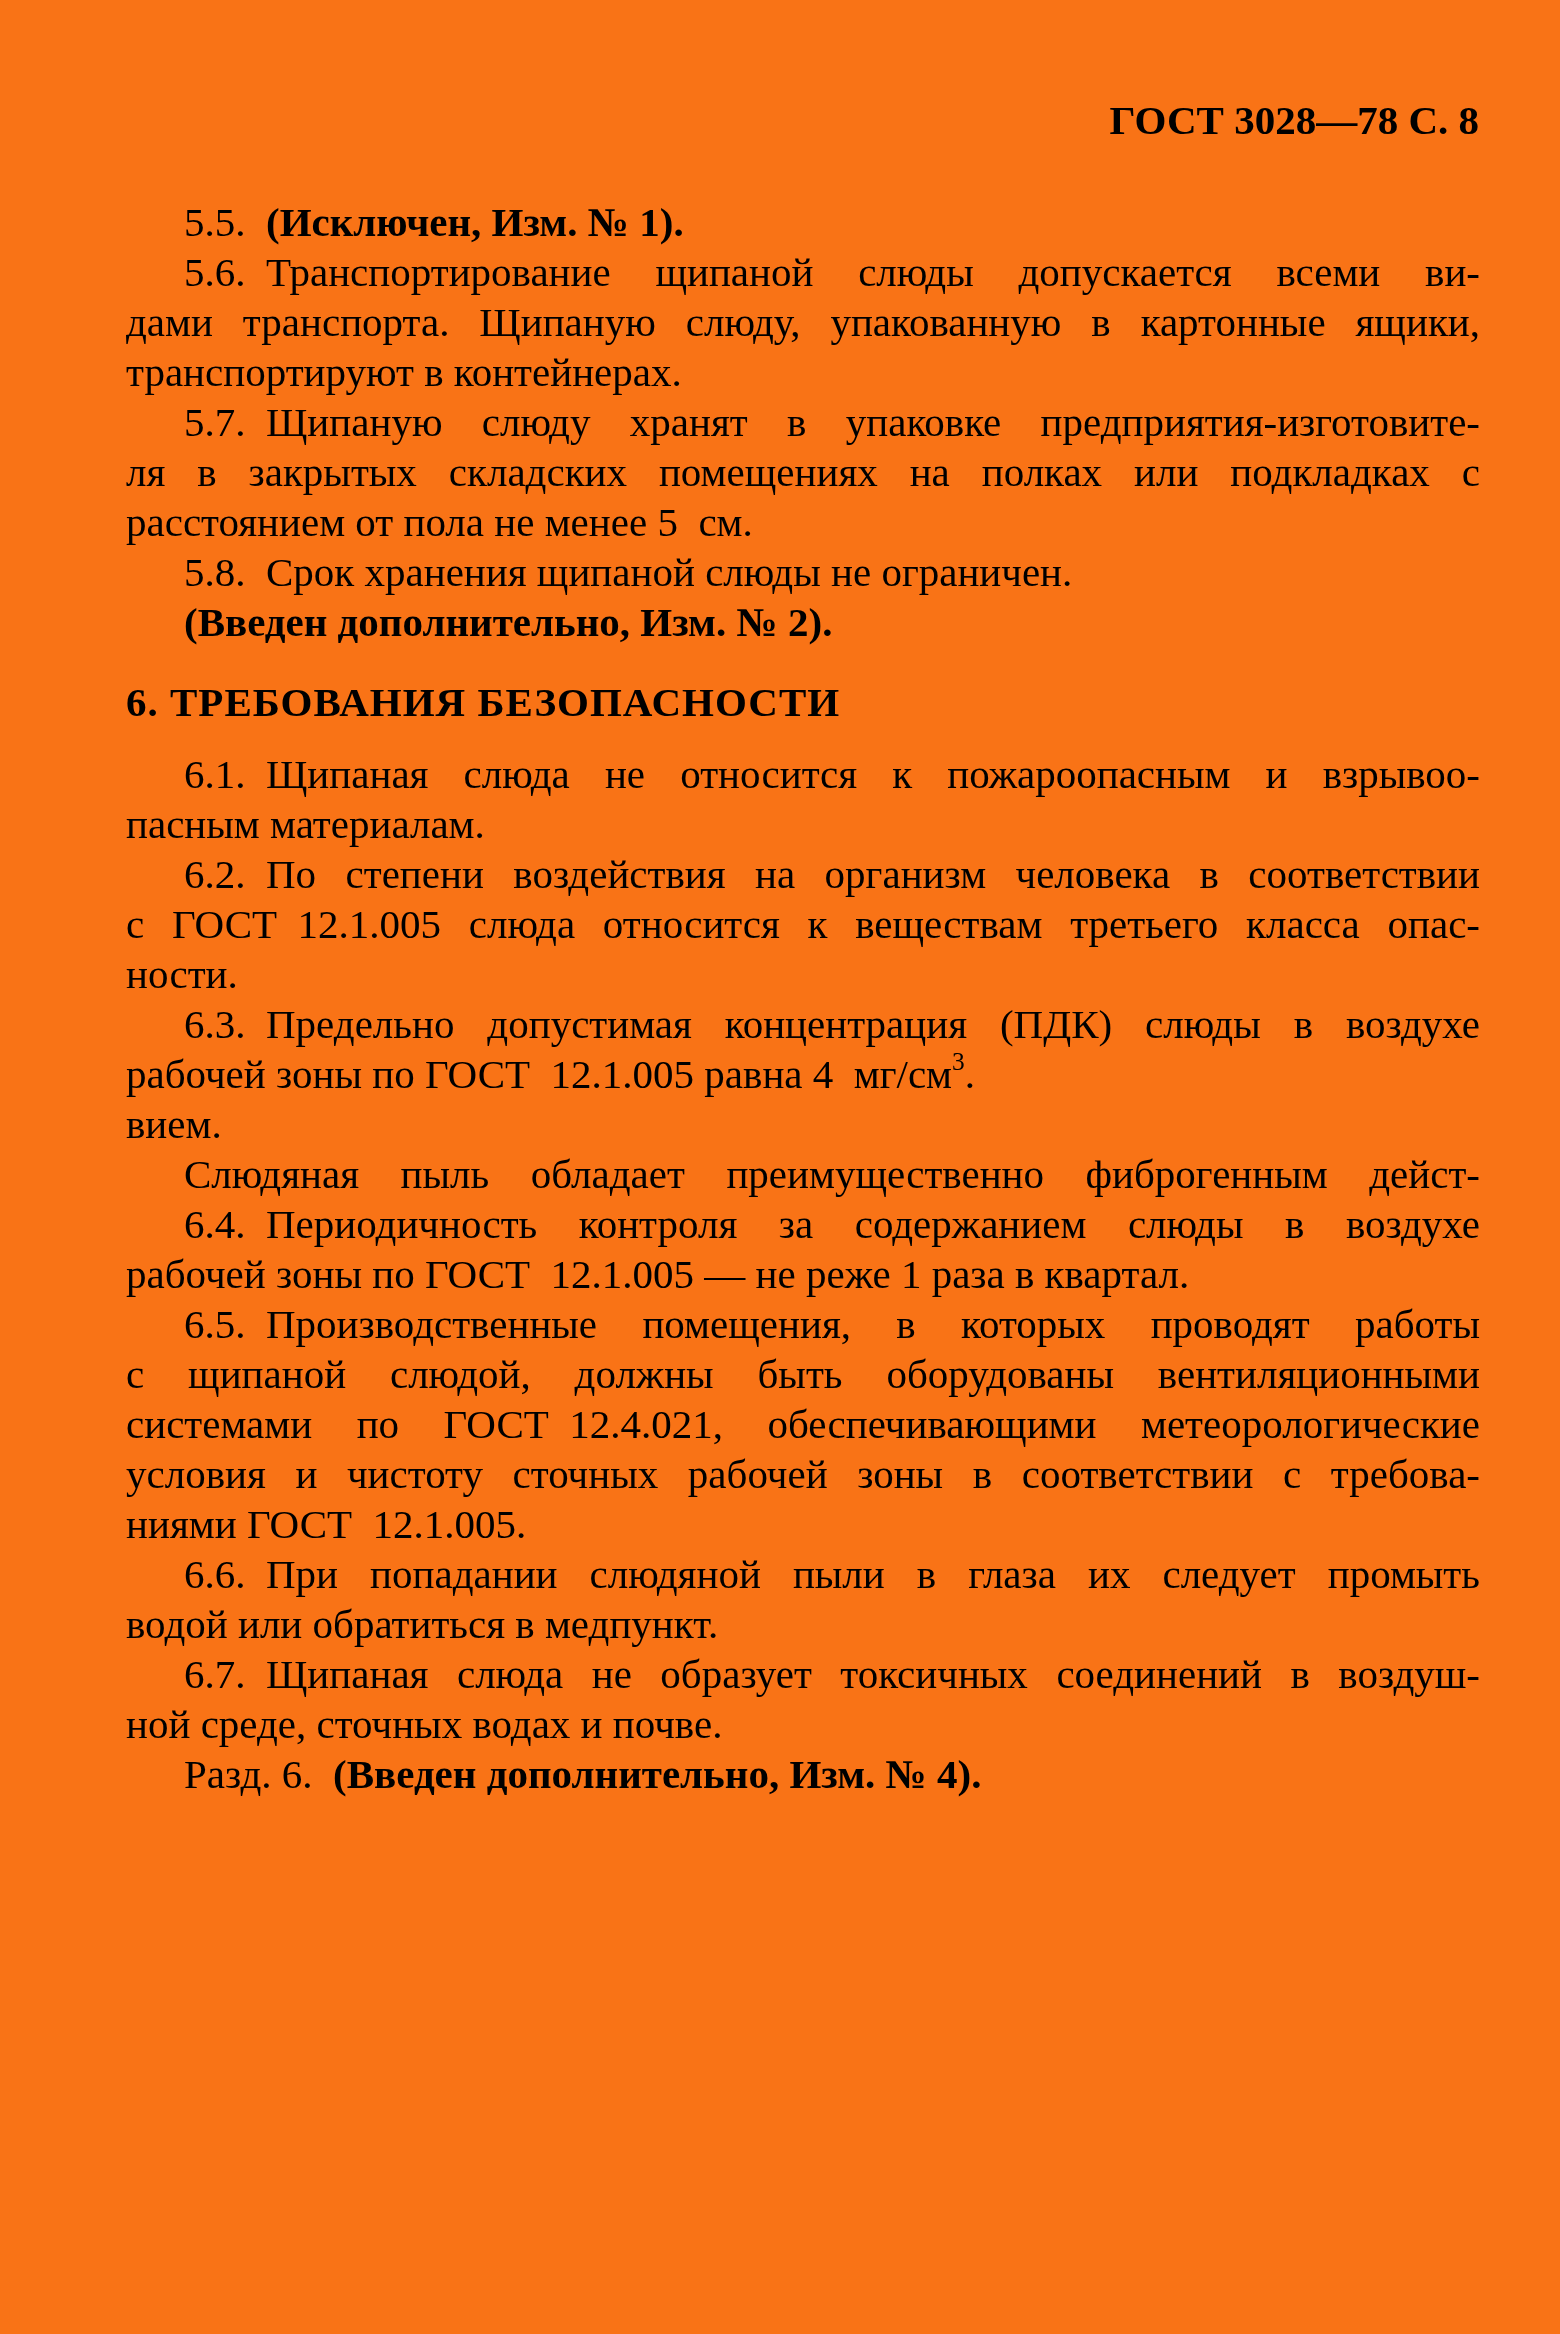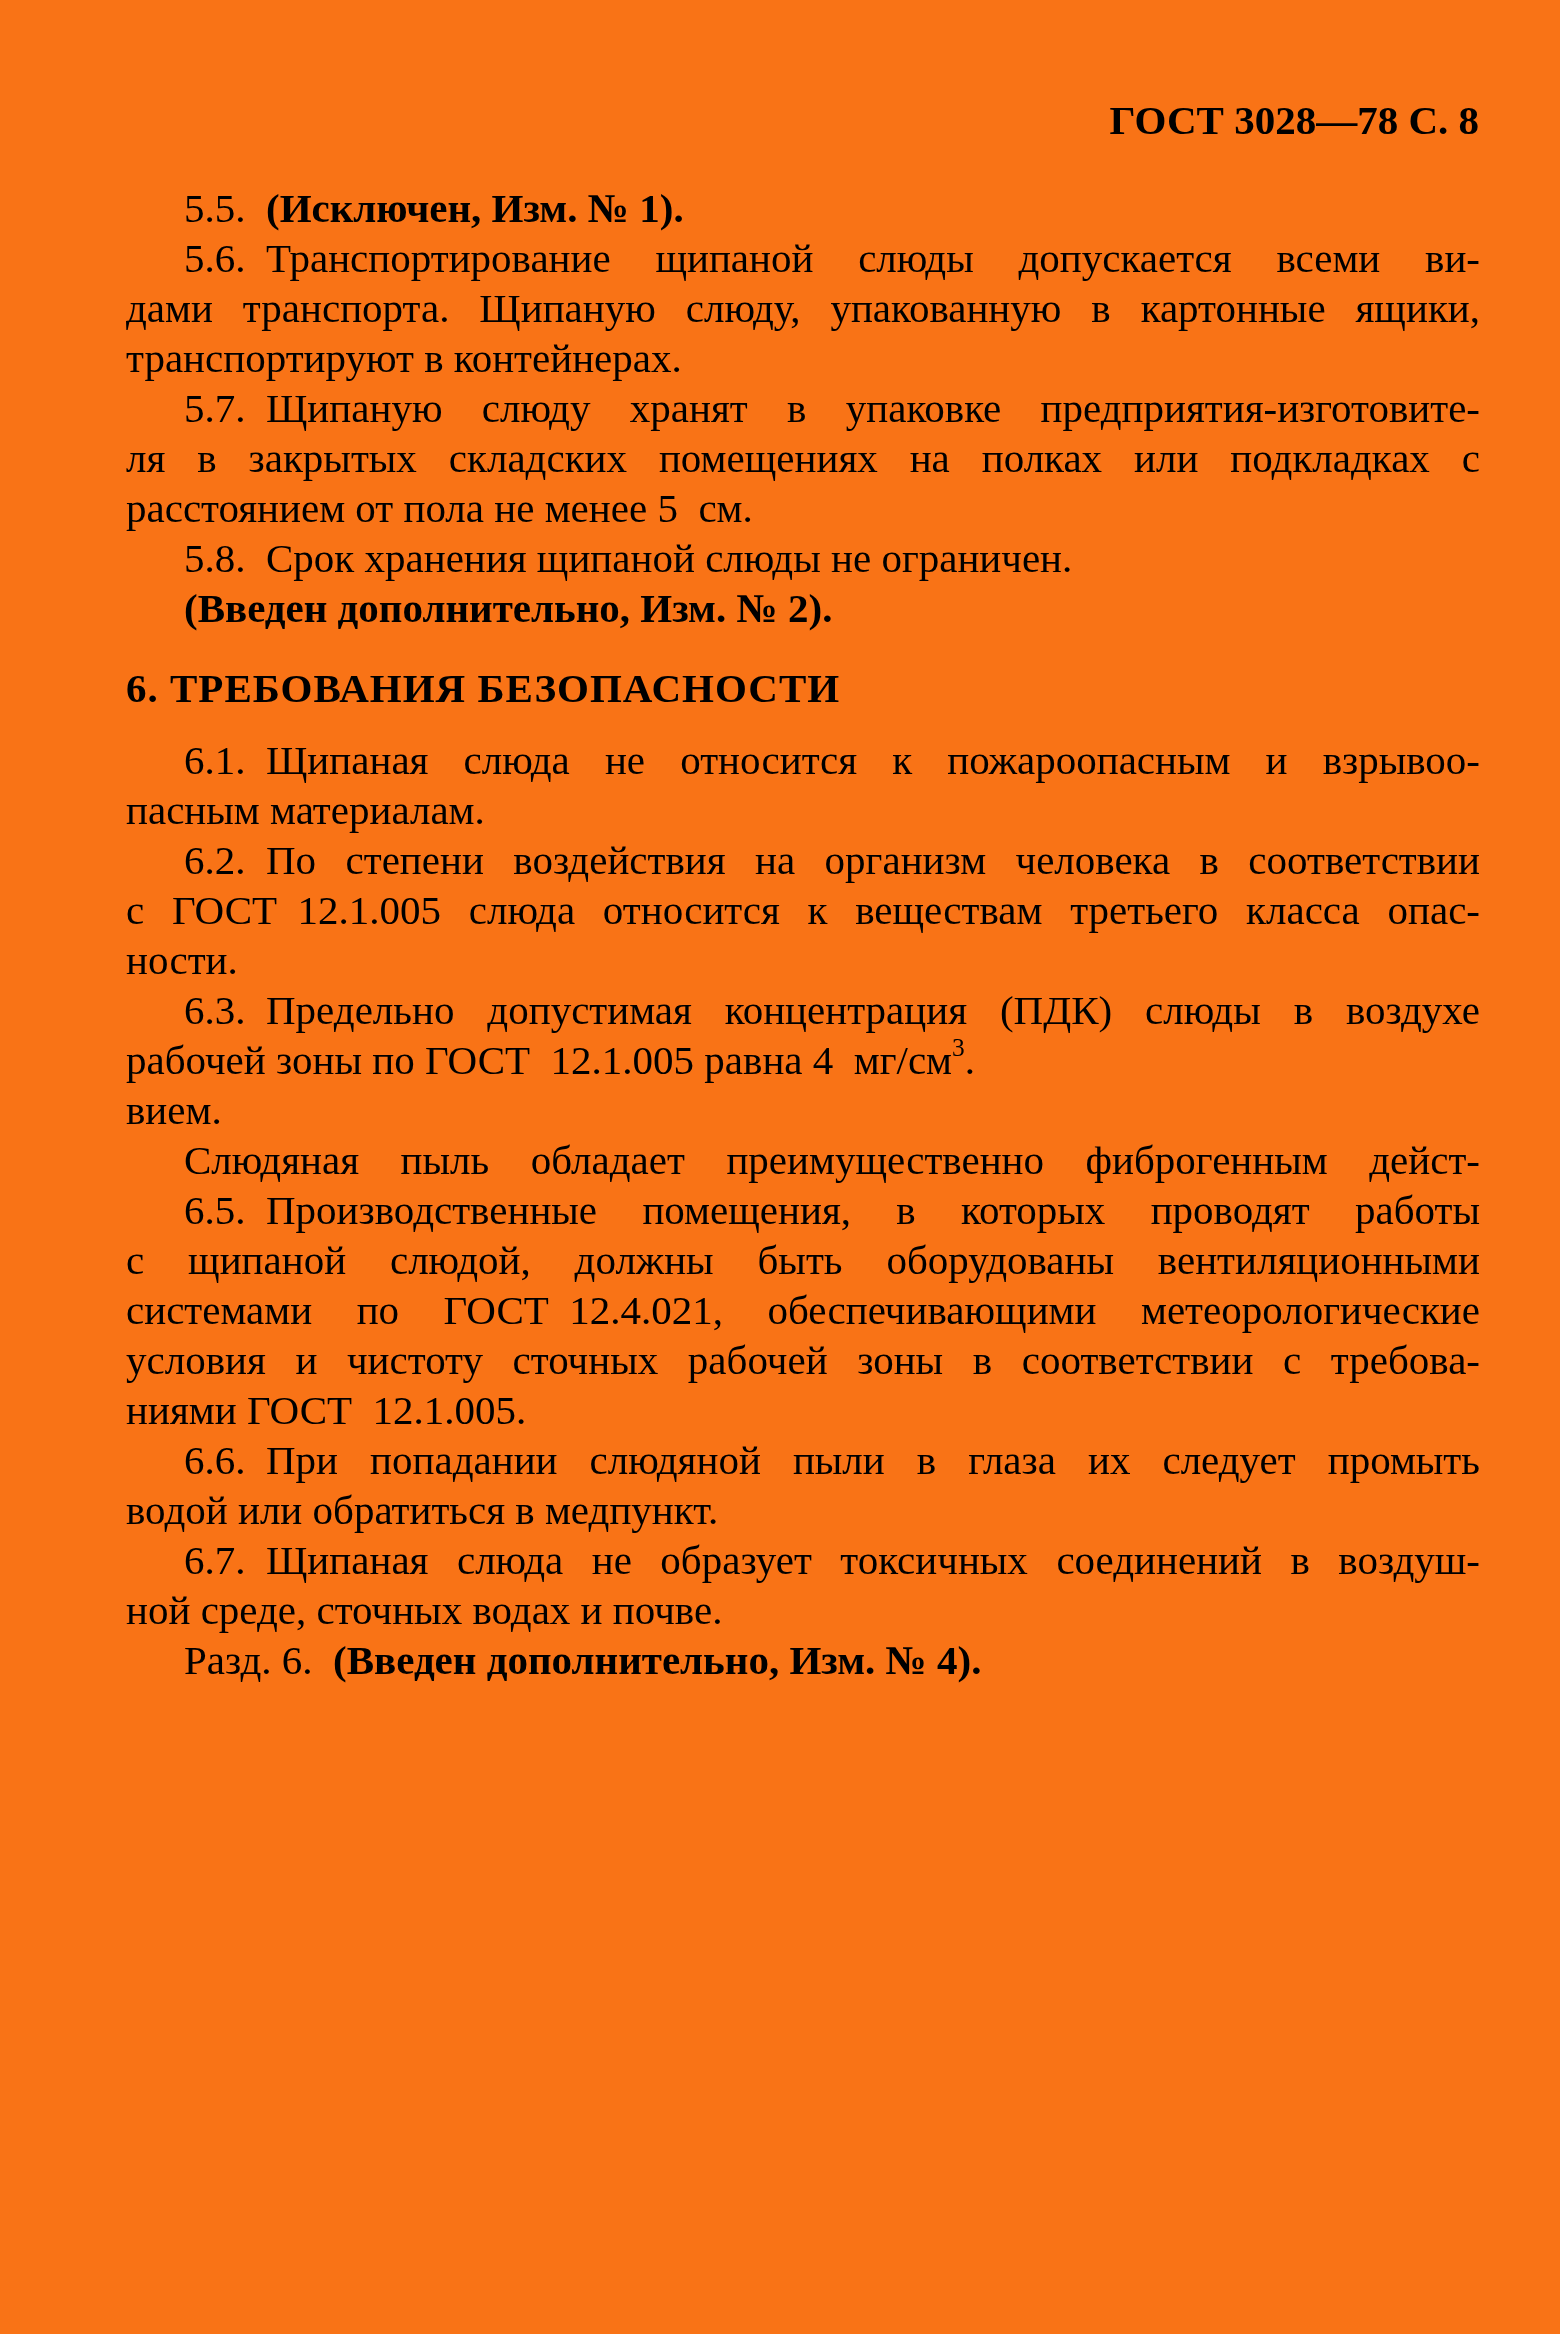--- a/index.html
+++ b/index.html
@@ -17,21 +17,21 @@
     top: 100px;
     right: 81px;
     font-size: 41px;
     font-weight: bold;
     line-height: 1;
     white-space: nowrap;
   }
   .body-block {
     position: absolute;
     left: 126px;
-    top: 183px;
+    top: 197px;
     width: 1354px;
     font-size: 41px;
   }
   .line {
     height: 50px;
     line-height: 50px;
     text-align: justify;
     text-align-last: justify;
     white-space: nowrap;
   }
@@ -106,20 +106,24 @@
     <div class="para">
       <div class="line indent">6.3. Предельно допустимая концентрация (ПДК) слюды в воздухе</div>
       <div class="line last"><span>рабочей зоны по ГОСТ 12.1.005 равна 4 мг/см</span><sup class="sp">3</sup><span>.</span></div>
     </div>
 
     <div class="para">
       <div class="line last">вием.</div>
       <div class="line indent">Слюдяная пыль обладает преимущественно фиброгенным дейст-</div>
     </div>
 
+    <div class="para">
+      <div class="line indent">6.4. Периодичность контроля за содержанием слюды в воздухе</div>
+      <div class="line last">рабочей зоны по ГОСТ 12.1.005 — не реже 1 раза в квартал.</div>
+    </div>
 
     <div class="para">
       <div class="line indent">6.5. Производственные помещения, в которых проводят работы</div>
       <div class="line">с щипаной слюдой, должны быть оборудованы вентиляционными</div>
       <div class="line">системами по ГОСТ 12.4.021, обеспечивающими метеорологические</div>
       <div class="line">условия и чистоту сточных рабочей зоны в соответствии с требова-</div>
       <div class="line last">ниями ГОСТ 12.1.005.</div>
     </div>
 
     <div class="para">

